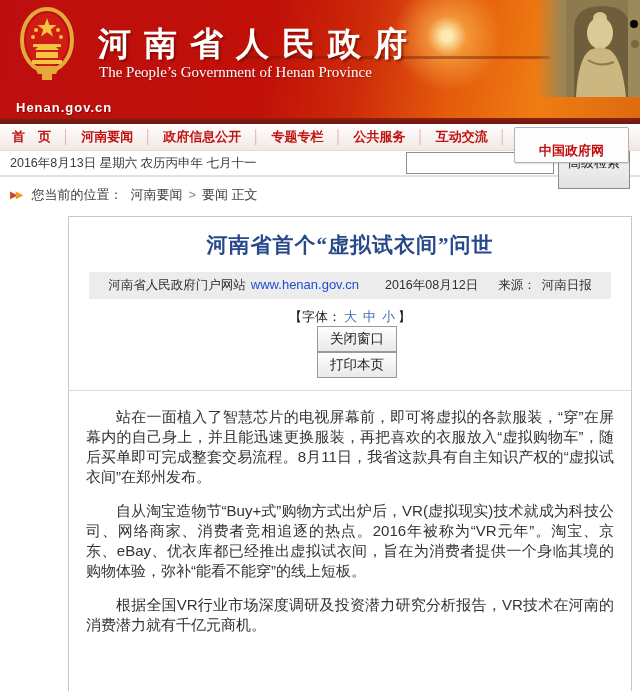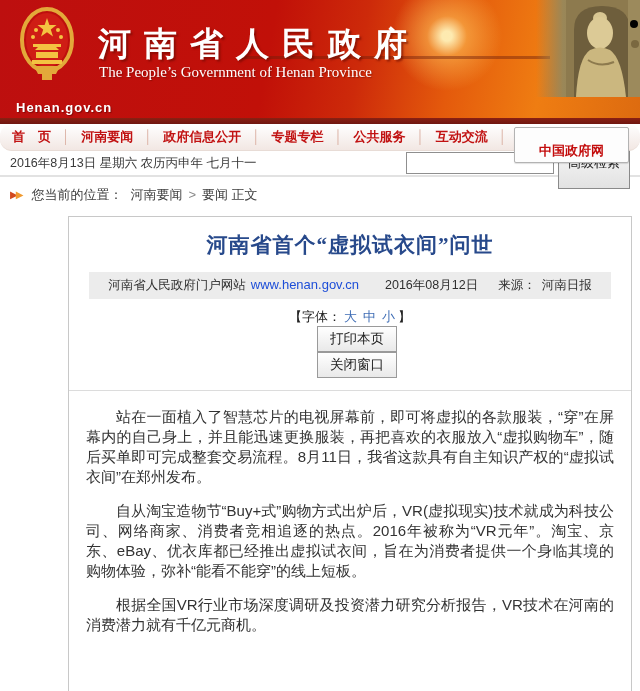--- a/index.html
+++ b/index.html
@@ -48,21 +48,21 @@
     text-shadow: 1px 1px 1px rgba(100,10,0,0.5);
     white-space: nowrap;
   }
   .header-strip { height: 6px; background: linear-gradient(#8a2013, #6f1610); }
 
   
   .navbar {
     position: relative; height: 27px;
     background: linear-gradient(#ffffff, #f2e7e3);
     border-bottom: 1px solid #e8dcd6;
-    display: flex; align-items: center; padding-left: 12px; border-radius: 12px;
+    display: flex; align-items: center; padding-left: 12px;
   }
   .nav-list { list-style: none; display: flex; align-items: center; }
   .nav-item {
     color: #c11212; font-weight: bold; font-size: 13px; cursor: pointer; white-space: nowrap;
   }
   .nav-item + .nav-item::before { content: "│"; color: #dcb3a6; font-weight: normal; margin: 0 11px; }
   .govnet-button {
     position: absolute; right: 11px; top: 3px;
     background: #fdfdfd; border: 1px solid #b3b3b3; border-radius: 2px;
     color: #c30d0d; font-weight: bold; font-size: 13px;
@@ -217,22 +217,22 @@
 
 <div class="content-box">
   <h1 class="article-title">河南省首个“虚拟试衣间”问世</h1>
 
   <div class="meta-bar">
     <span class="m-site">河南省人民政府门户网站</span><span class="m-url">www.henan.gov.cn</span><span class="m-date">2016年08月12日</span><span class="m-srclabel">来源：</span><span class="m-source">河南日报</span>
   </div>
 
   <div class="toolbar">
     <span class="font-widget"><span>【字体：</span><span class="font-size-opt">大</span><span class="font-size-opt">中</span><span class="font-size-opt">小</span><span>】</span></span>
+    <button class="tool-button">关闭窗口</button>
     <button class="tool-button">打印本页</button>
-    <button class="tool-button">关闭窗口</button>
   </div>
 
   <hr class="article-divider">
 
   <div class="article-body">
 
   <p>站在一面植入了智慧芯片的电视屏幕前，即可将虚拟的各款服装，“穿”在屏幕内的自己身上，并且能迅速更换服装，再把喜欢的衣服放入“虚拟购物车”，随后买单即可完成整套交易流程。8月11日，我省这款具有自主知识产权的“虚拟试衣间”在郑州发布。</p>
       <p>自从淘宝造物节“Buy+式”购物方式出炉后，VR(虚拟现实)技术就成为科技公司、网络商家、消费者竞相追逐的热点。2016年被称为“VR元年”。淘宝、京东、eBay、优衣库都已经推出虚拟试衣间，旨在为消费者提供一个身临其境的购物体验，弥补“能看不能穿”的线上短板。</p>
       <p>根据全国VR行业市场深度调研及投资潜力研究分析报告，VR技术在河南的消费潜力就有千亿元商机。</p>
     </div>

